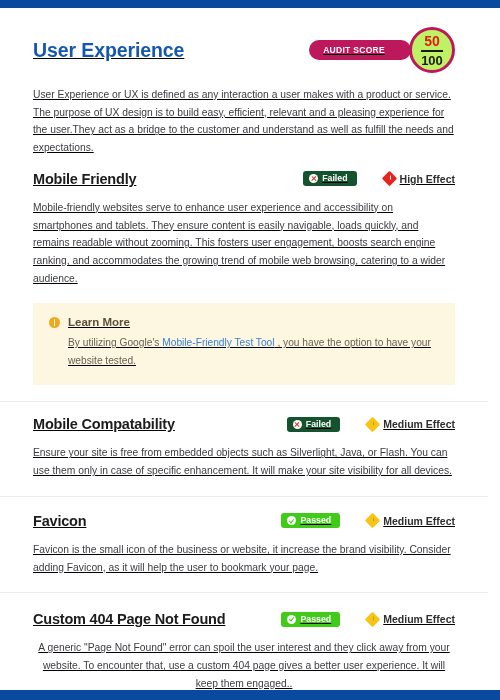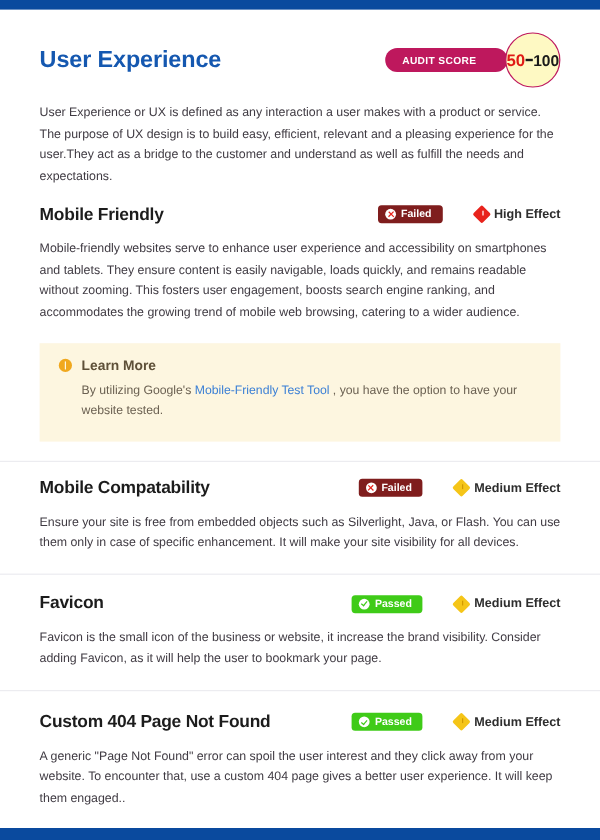--- a/index.html
+++ b/index.html
@@ -33,21 +33,22 @@
     width: 500px;
     height: 10px;
     background: #0a4a9e;
   }
   .content {
     position: absolute;
     top: 8px; left: 0;
     width: 500px;
     height: 682px;
     box-sizing: border-box;
-    padding: 0 0 0 0;
+    padding: 0 12px 0 0;
+    text-decoration: underline;
   }
   .inner {
     padding: 18px 33px 0 33px;
   }
 
   
   .header-row {
     display: flex;
     align-items: center;
     justify-content: space-between;
@@ -79,24 +80,24 @@
     white-space: nowrap;
     margin-left: 15px;
   }
   .audit-circle {
     position: absolute;
     right: 0;
     top: -2px;
     width: 46px;
     height: 46px;
     border-radius: 50%;
-    background: #fef9c3;
-    border: 1px solid #be185d;
-    display: flex;
-    flex-direction: row;
+    background: #bef264;
+    border: 3px solid #be185d;
+    display: flex;
+    flex-direction: column;
     align-items: center;
     justify-content: center;
     box-sizing: border-box;
   }
   .audit-score {
     color: #e01b16;
     font-size: 14px;
     font-weight: bold;
     line-height: 1;
     padding-bottom: 1px;
@@ -150,21 +151,21 @@
     align-items: center;
     gap: 4px;
     font-size: 8.8px;
     font-weight: bold;
     color: #ffffff;
     border-radius: 3px;
     padding: 3px 9px 3px 6px;
     line-height: 1;
     white-space: nowrap;
   }
-  .status-pill.failed { background: #7f1d1d; }
+  .status-pill.failed { background: #14532d; }
   .status-pill.passed { background: #3fcb18; }
   .pill-icon {
     display: inline-block;
     width: 9px;
     height: 9px;
     border-radius: 50%;
     background: #ffffff;
     position: relative;
     flex: none;
   }
@@ -377,21 +378,21 @@
         </div>
         <p class="body-text">Favicon is the small icon of the business or website, it increase the brand visibility. Consider adding Favicon, as it will help the user to bookmark your page.</p>
       </div>
       <div class="sec-pad-bot"></div>
     </div>
 
     <div class="divider"></div>
 
     <div class="inner" style="padding-top:18px;">
 
-      <div class="section" style="padding-top:0;">
+      <div class="section" style="padding-top:0;text-align:center;">
         <div class="section-head">
           <h2 class="section-title">Custom 404 Page Not Found</h2>
           <div class="status-group">
             <span class="status-pill passed">
               <span class="pill-icon"></span>
               <span>Passed</span>
             </span>
             <span class="effect">
               <span class="diamond medium"></span>
               <span>Medium Effect</span>

